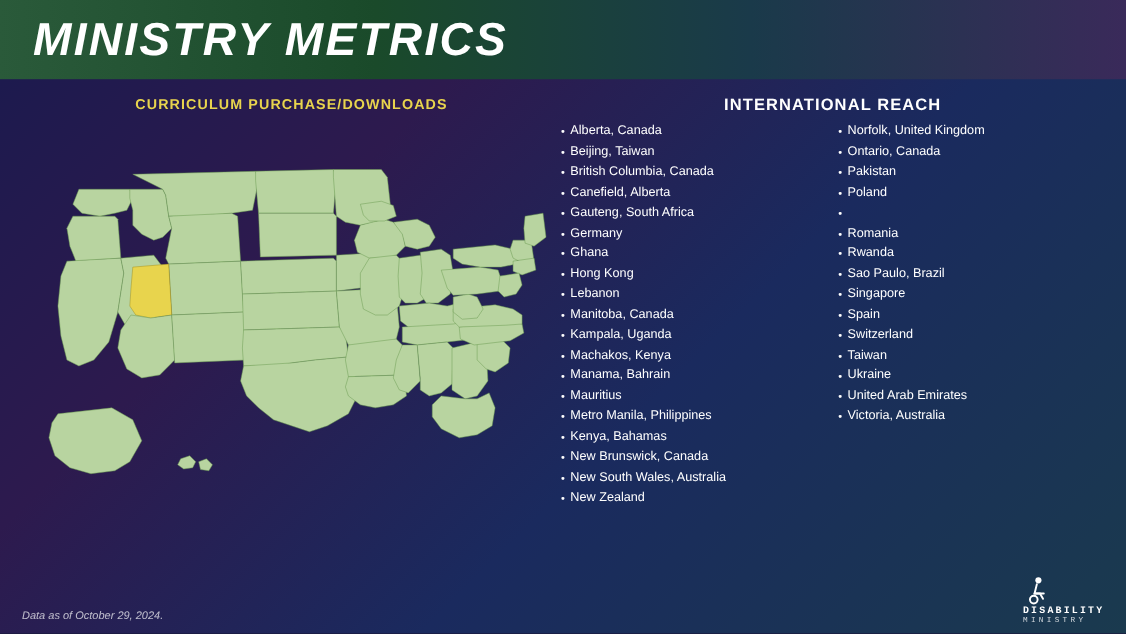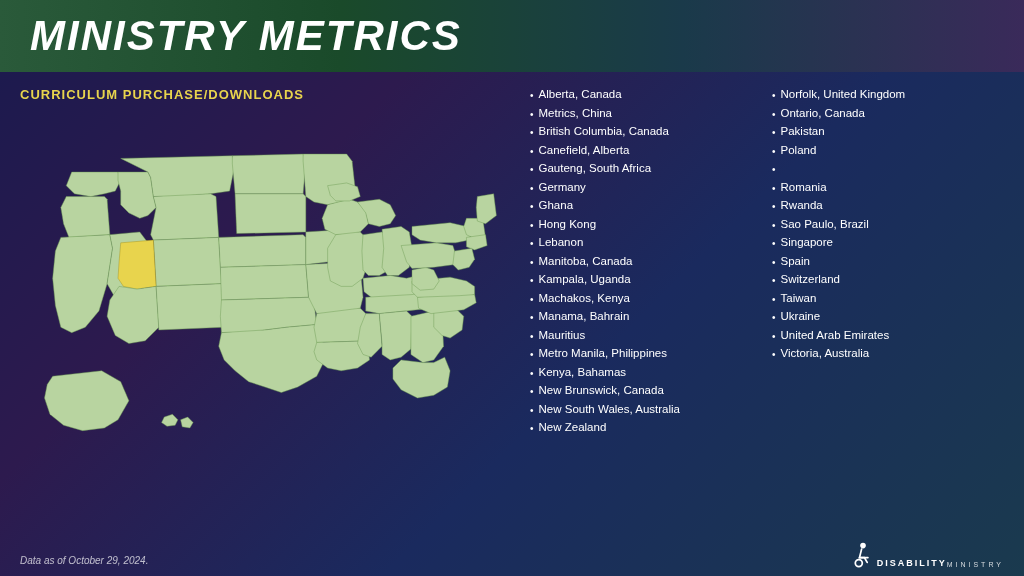--- a/index.html
+++ b/index.html
@@ -36,22 +36,22 @@
       text-transform: uppercase;
       letter-spacing: 2px;
       font-style: italic;
     }
 
     .main-content {
       position: relative;
       z-index: 2;
       display: flex;
       padding: 15px 20px 10px 20px;
-      gap: 20px;
       height: calc(576px - 75px);
+      text-align: center;
     }
 
     .left-panel {
       flex: 0 0 490px;
       display: flex;
       flex-direction: column;
     }
 
     .section-title {
       font-size: 13px;
@@ -121,22 +121,23 @@
     .logo-area {
       position: absolute;
       bottom: 8px;
       right: 20px;
       z-index: 2;
       text-align: center;
     }
 
     .logo-icon {
       display: flex;
-      flex-direction: row;
-      align-items: flex-end;
+      flex-direction: column;
+      align-items: flex-start;
+      font-family: Liberation Mono, monospace;
     }
 
     .logo-wheelchair {
       width: 28px;
       height: 28px;
     }
 
     .logo-text-disability {
       font-size: 9px;
       font-weight: 900;
@@ -234,29 +235,30 @@
         <polygon class="state-path" points="60,430 150,420 185,440 200,475 180,510 155,525 115,530 80,520 55,500 45,470 50,445"></polygon>
 
         <polygon class="state-path" points="265,505 280,500 290,510 285,520 270,522 260,515"></polygon>
         <polygon class="state-path" points="295,510 308,505 318,515 312,525 298,523"></polygon>
         <polygon class="state-path" points="565,80 600,75 620,82 625,100 605,108 580,108 570,98"></polygon>
       </svg>
     </div>
   </div>
 
   <div class="right-panel">
+    <div class="intl-title">International Reach</div>
     <div class="countries-grid">
       <div class="country-col" id="col1">
           <div class="country-item">
             <span class="bullet">•</span>
             <span>Alberta, Canada</span>
           </div>
           <div class="country-item">
             <span class="bullet">•</span>
-            <span>Metrics, China</span>
+            <span>Beijing, Taiwan</span>
           </div>
           <div class="country-item">
             <span class="bullet">•</span>
             <span>British Columbia, Canada</span>
           </div>
           <div class="country-item">
             <span class="bullet">•</span>
             <span>Canefield, Alberta</span>
           </div>
           <div class="country-item">

